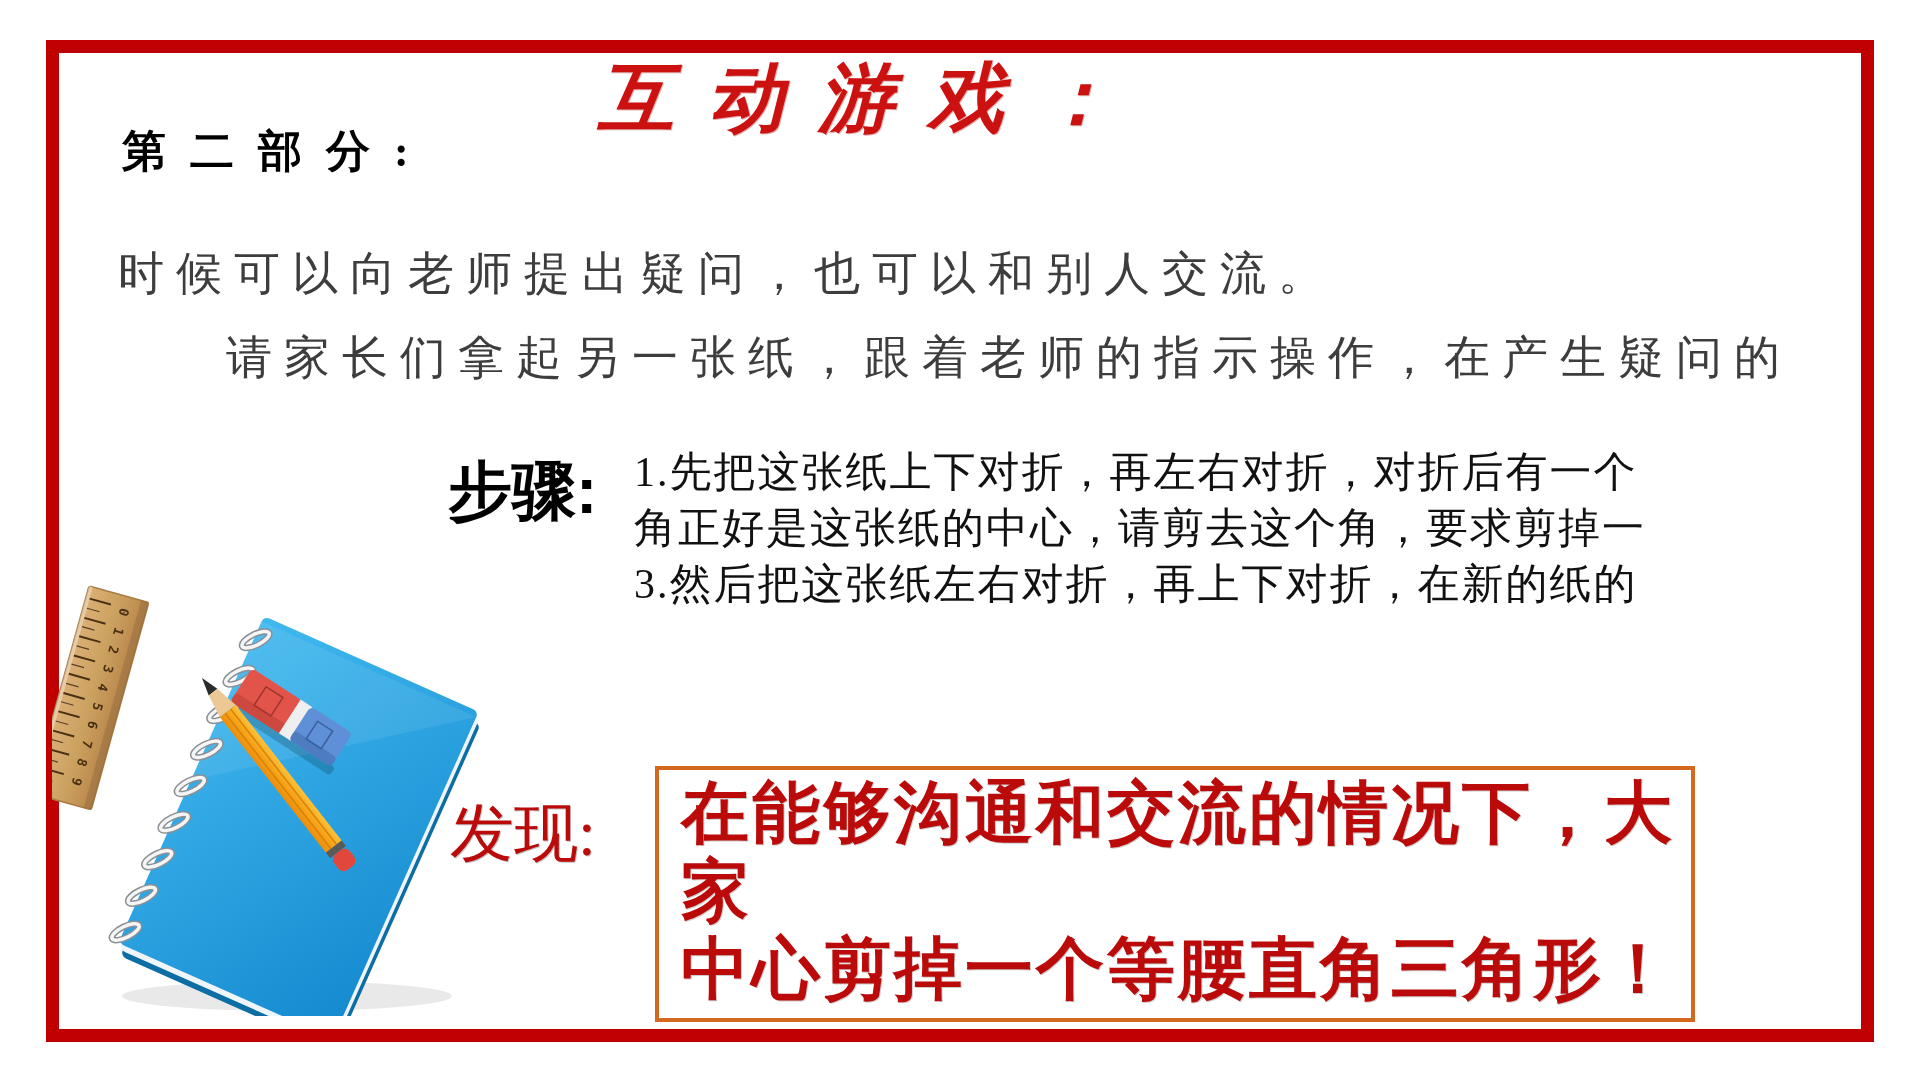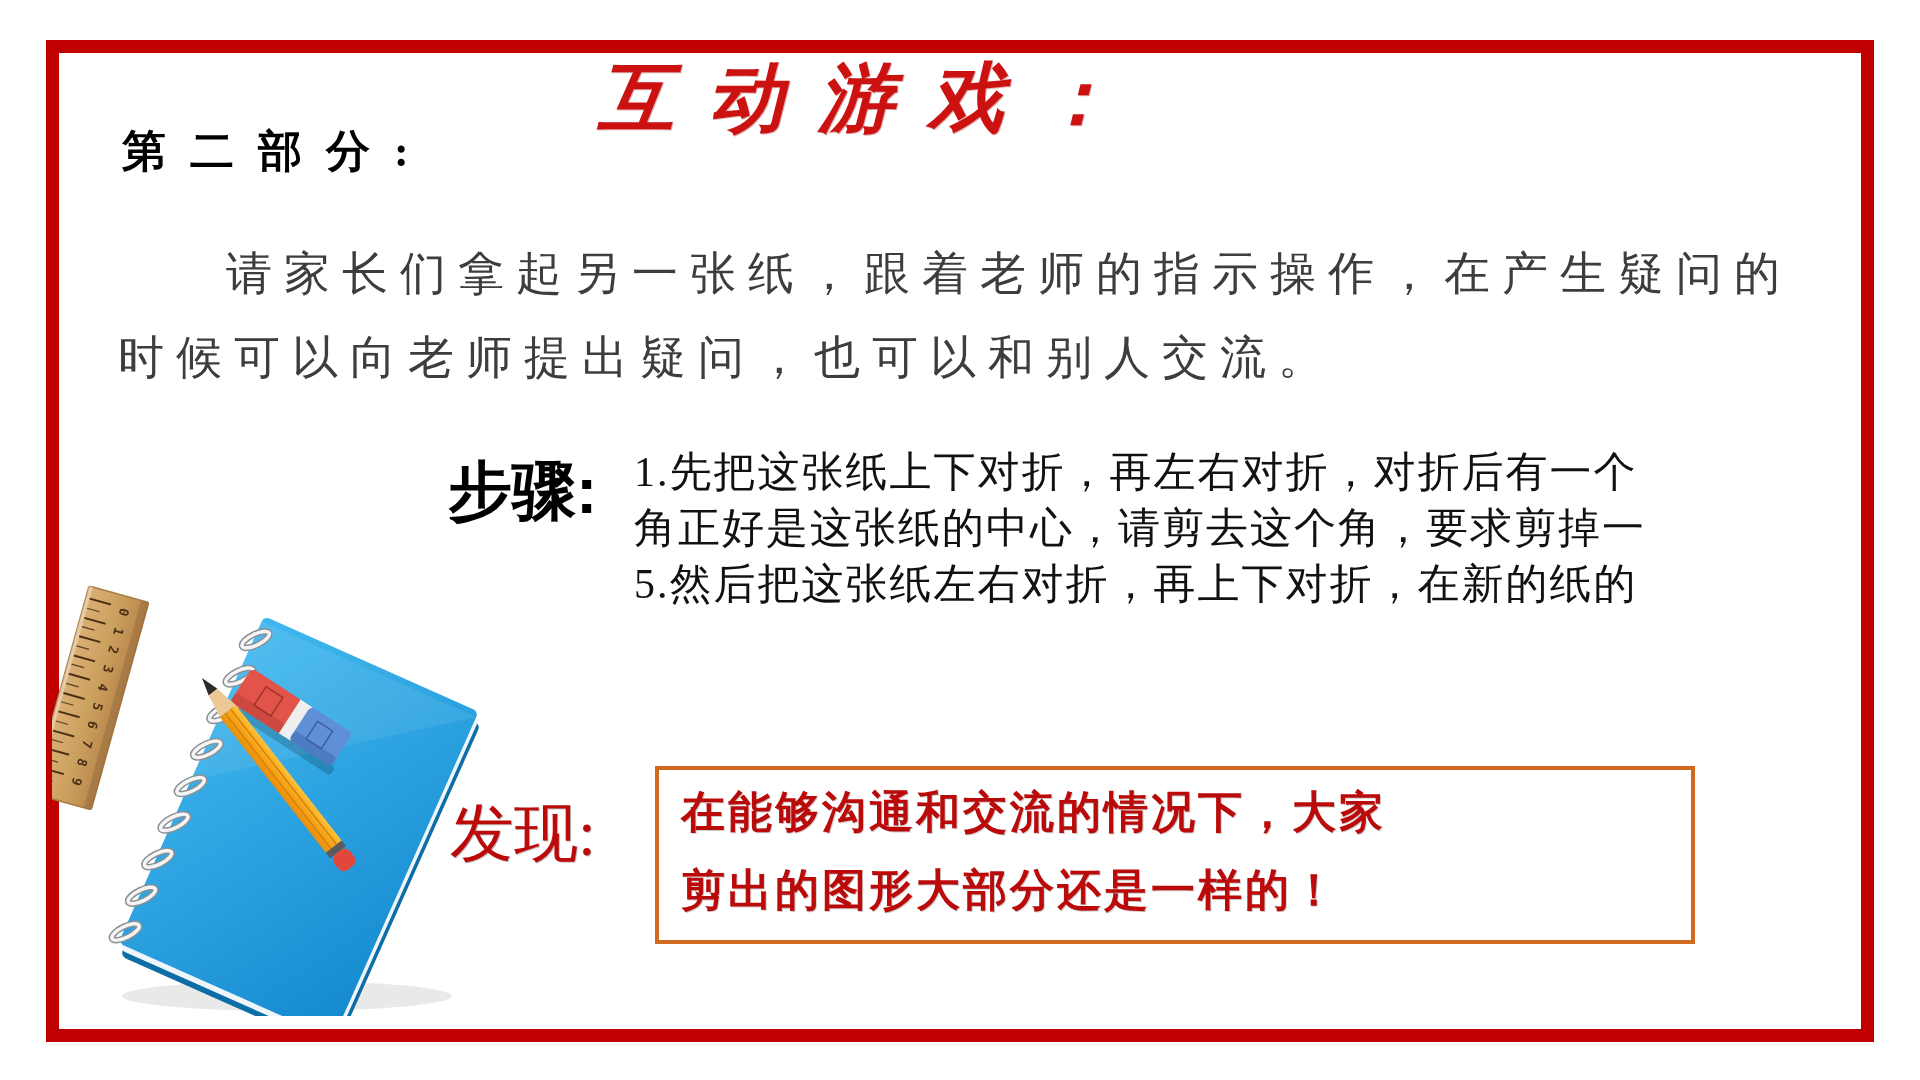--- a/index.html
+++ b/index.html
@@ -43,57 +43,57 @@
   .discovery-label{
     position:absolute;left:450px;top:790px;
     font-size:64px;font-weight:normal;
     color:var(--discovery-red,#c00000);
     text-shadow:1px 1px 0 rgba(0,0,0,.25);
   }
   .discovery-box{
     position:absolute;left:655px;top:766px;width:1000px;
     border:4px solid var(--box-border-orange,#d2691e);
     padding:4px 10px 10px 22px;
-    font-size:44px;line-height:78px;letter-spacing:3px;font-weight:bold;
+    font-size:68px;line-height:78px;letter-spacing:3px;font-weight:bold;
     color:var(--discovery-red,#c00000);
     background:#fff;
     text-shadow:1px 1px 0 rgba(0,0,0,.2);
   }
   .clipart{position:absolute;left:52px;top:576px;width:430px;height:440px;}
   .rnum{font:600 13px "DejaVu Sans Mono",monospace;fill:#4a3014;text-anchor:middle;}
 </style>
 </head>
 <body>
 
 <div>
 
   <div class="frame"></div>
 
   <h1 class="title">互动游戏：</h1>
 
   <h2 class="section">第二部分:</h2>
 
   <div class="intro">
+    <div class="intro-line">时候可以向老师提出疑问，也可以和别人交流。</div>
     <div class="intro-line indent">请家长们拿起另一张纸，跟着老师的指示操作，在产生疑问的</div>
-    <div class="intro-line">时候可以向老师提出疑问，也可以和别人交流。</div>
   </div>
 
   <div class="steps-label">步骤:</div>
 
   <div class="steps">
     <div>1.先把这张纸上下对折，再左右对折，对折后有一个</div>
     <div>角正好是这张纸的中心，请剪去这个角，要求剪掉一</div>
-    <div>5.然后把这张纸左右对折，再上下对折，在新的纸的</div>
+    <div>3.然后把这张纸左右对折，再上下对折，在新的纸的</div>
   </div>
 
   <div class="discovery-label">发现:</div>
 
   <div class="discovery-box">
     <div>在能够沟通和交流的情况下，大家</div>
-    <div>剪出的图形大部分还是一样的！</div>
+    <div>中心剪掉一个等腰直角三角形！</div>
   </div>
 
   <svg class="clipart" viewBox="0 0 430 440" aria-hidden="true">
     <defs>
       <linearGradient id="coverGrad" x1="0" y1="0" x2="1" y2="1">
         <stop offset="0" stop-color="#41b9ef"></stop>
         <stop offset="1" stop-color="#1489cf"></stop>
       </linearGradient>
       <linearGradient id="woodGrad" x1="0" y1="0" x2="1" y2="0">
         <stop offset="0" stop-color="#dcb077"></stop>

